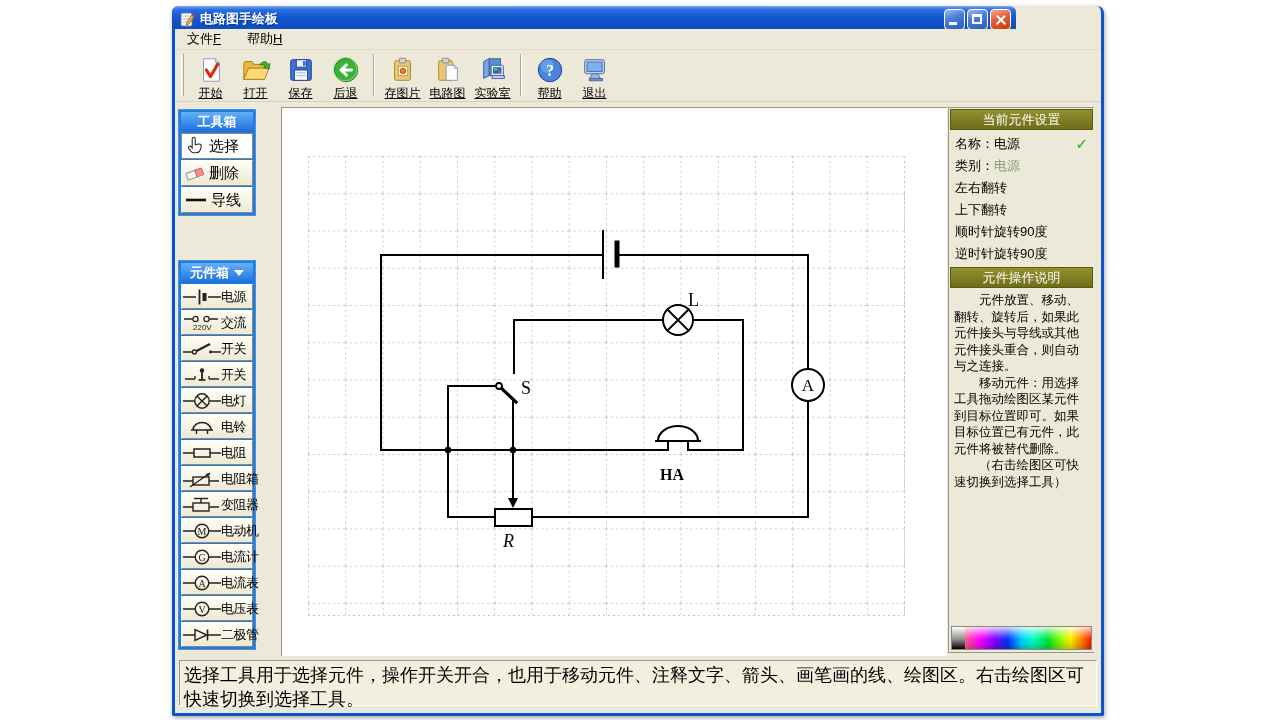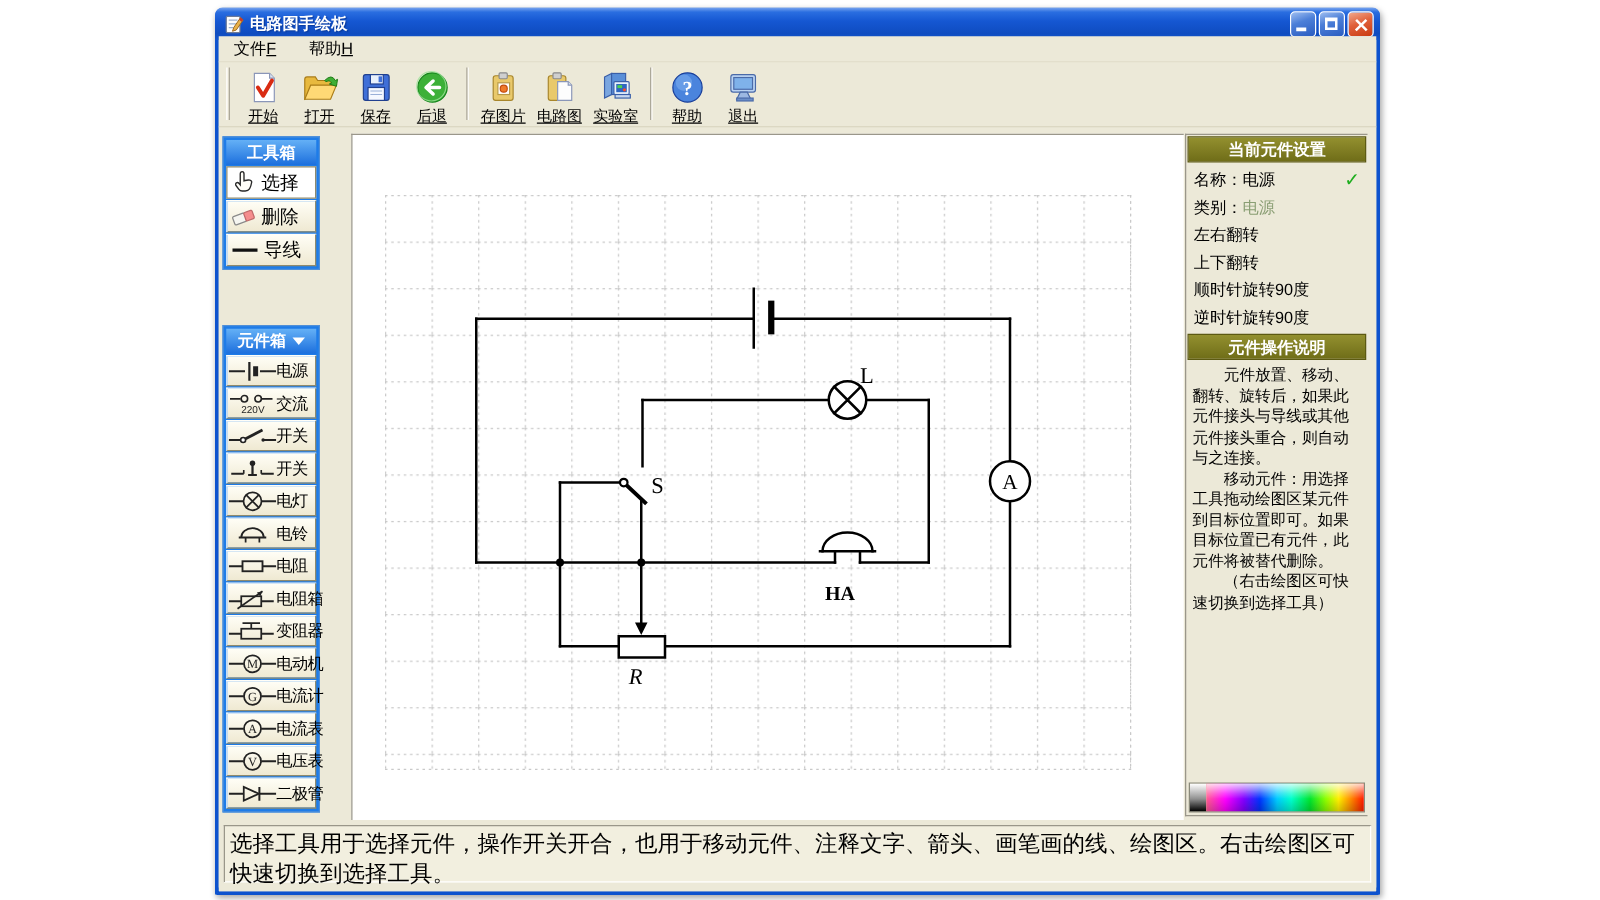--- a/index.html
+++ b/index.html
@@ -3,21 +3,21 @@
 <meta charset="utf-8">
 <style>
   html,body{margin:0;padding:0;background:#fff;}
   *{box-sizing:border-box;}
   .screen{position:relative;width:1280px;height:720px;background:#ffffff;overflow:hidden;
           font-family:"Liberation Sans","DejaVu Sans",sans-serif;font-size:13px;color:#000;}
   .window{position:absolute;left:172px;top:6px;width:932px;height:710px;
           border:3px solid #0d52ce;border-top:none;border-radius:7px 7px 2px 2px;
           background:#ece9d8;box-shadow:1px 2px 5px rgba(0,0,0,.35);}
   
-  .titlebar{position:absolute;left:-3px;top:0;width:932px;height:26px;border-radius:6px 6px 0 0;
+  .titlebar{position:absolute;left:-3px;top:0;width:844px;height:26px;border-radius:6px 6px 0 0;
             background:linear-gradient(180deg,#7ba6ef 0%,#2a6ee0 14%,#1557d2 42%,#0f4cc0 80%,#1355cd 100%);
             display:flex;align-items:center;padding:12px 5px;}
   .app-icon{width:17px;height:17px;margin:0 4px 0 2px;flex:0 0 auto;}
   .title-text{color:#fff;font-weight:bold;font-size:13px;text-shadow:1px 1px 1px #0a3a9a;}
   .win-btns{margin-left:auto;display:flex;gap:2px;}
   .wbtn{width:21px;height:21px;border:1px solid #fff;border-radius:4px;position:relative;
         background:linear-gradient(160deg,#9dbdf0 0%,#4c7fd8 40%,#2a5cc0 100%);}
   .wbtn.close{background:linear-gradient(160deg,#f2a98d 0%,#e0603a 45%,#c93a10 100%);}
   .glyph-min{position:absolute;left:4px;bottom:4px;width:8px;height:3px;background:#fff;}
   .glyph-max{position:absolute;left:4px;top:4px;width:10px;height:10px;border:2px solid #fff;border-top-width:3px;}
@@ -53,21 +53,21 @@
   .comp-btn svg{width:38px;height:20px;flex:0 0 auto;}
   .comp-btn .c-label{font-size:13px;letter-spacing:-0.5px;white-space:nowrap;}
   .drop-arrow{width:0;height:0;border-left:5px solid transparent;border-right:5px solid transparent;border-top:6px solid #fff;}
   
   .canvas{position:absolute;left:106px;top:5px;width:666px;height:549px;background:#fff;
           border-top:1px solid #9a978a;border-left:1px solid #9a978a;}
   .canvas svg{position:absolute;left:0;top:0;}
   
   .right-panel{position:absolute;left:773px;top:5px;width:146px;height:546px;background:#ece9d8;
                border:1px solid #9a978a;border-right:none;display:flex;flex-direction:column;padding:1px;}
-  .olive-header{height:21px;background:linear-gradient(180deg,#93902f,#6f6d18);color:#fff;font-weight:bold;
+  .olive-header{height:21px;background:linear-gradient(180deg,#93902f,#6f6d18);color:#fff;font-weight:normal;
                 display:flex;align-items:center;justify-content:center;font-size:13px;border:1px solid #5c5a12;flex:0 0 auto;}
   .settings-list{padding:3px 5px 2px 5px;flex:0 0 auto;}
   .settings-row{height:22px;display:flex;align-items:center;font-size:13px;}
   .check{color:#1fae1f;font-weight:bold;margin-left:auto;font-size:15px;}
   .cat-value{color:#8a9e74;}
   .instructions{flex:1 1 auto;padding:4px 4px 0 4px;font-size:12.5px;line-height:16.5px;overflow:hidden;}
   .instructions p{margin:0;text-indent:2em;}
   .palette{flex:0 0 auto;height:24px;margin:2px 1px 1px 1px;display:flex;border:1px solid #8a8a7a;}
   .pal-gray{width:13px;background:linear-gradient(180deg,#ffffff,#909090 55%,#000000);}
   .pal-hue{flex:1;position:relative;

